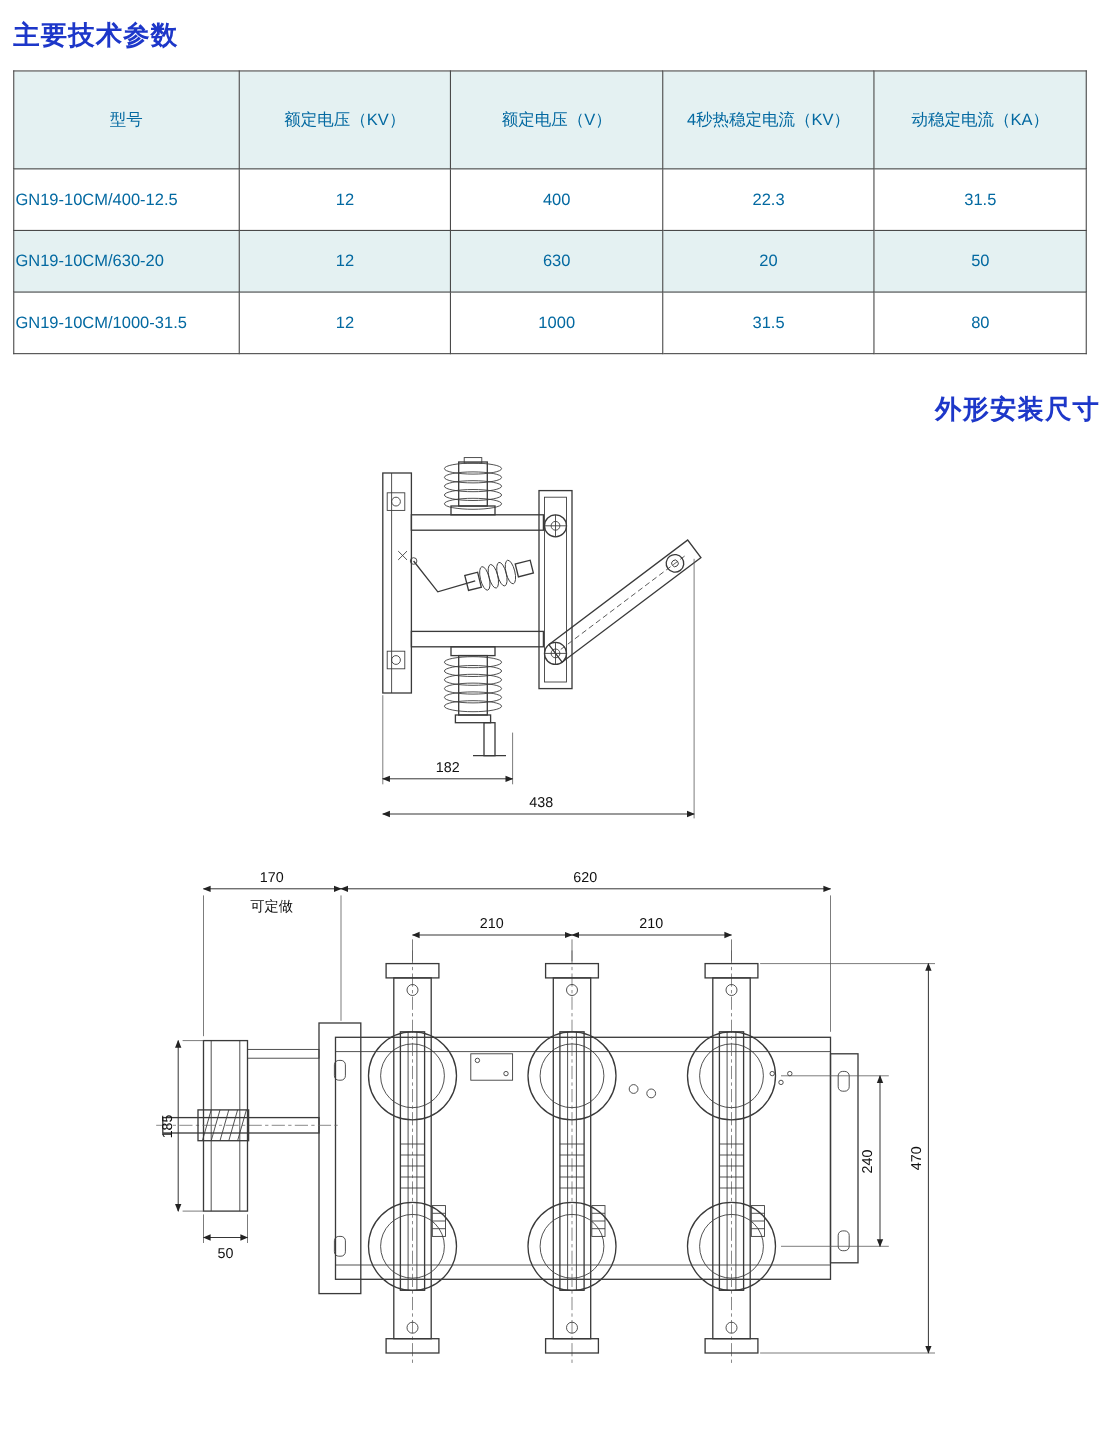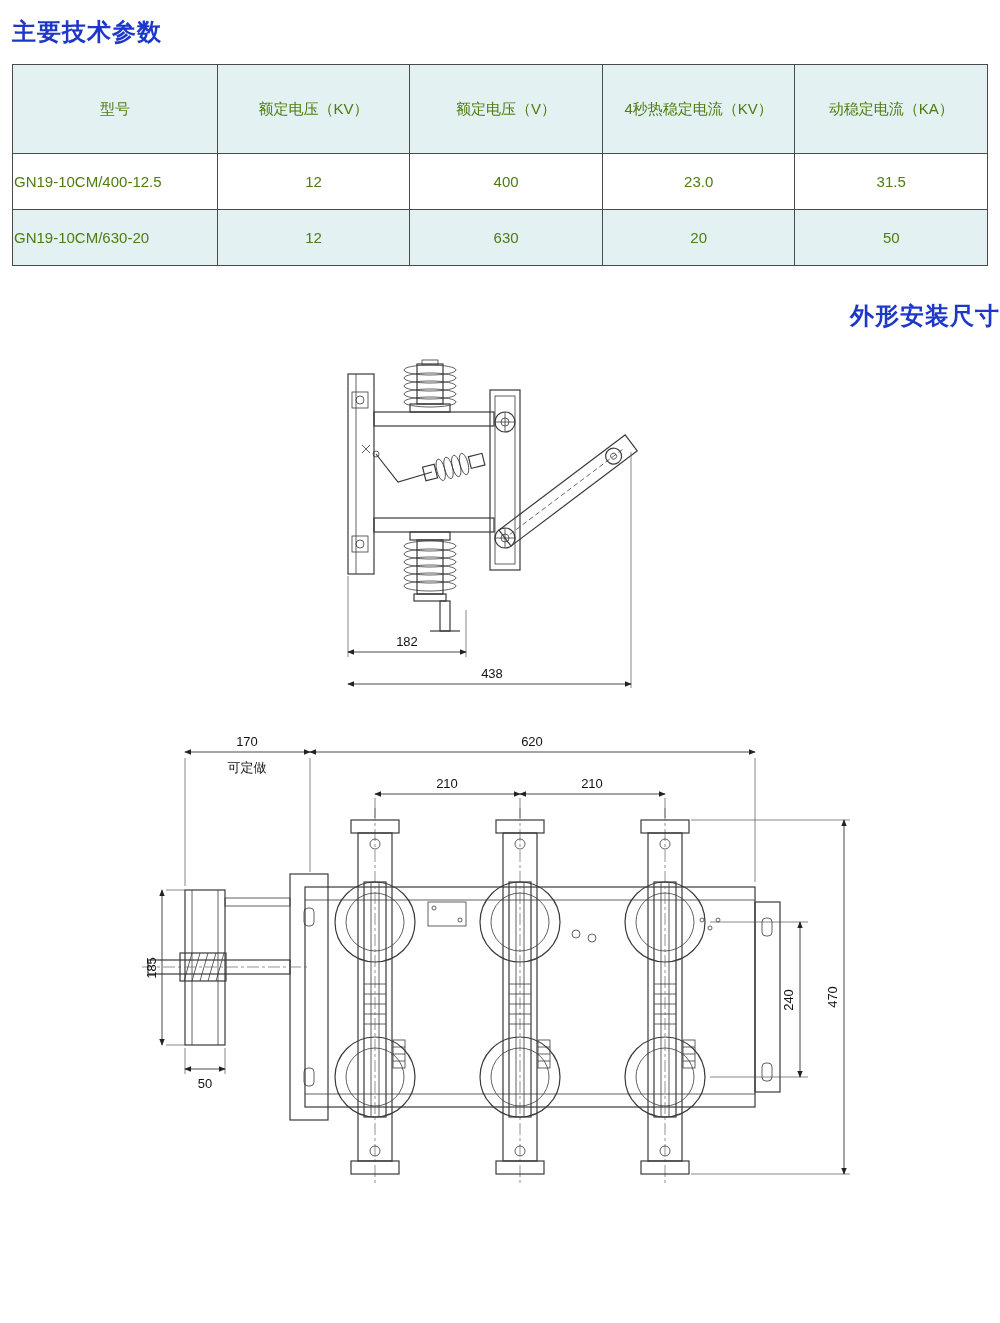--- a/index.html
+++ b/index.html
@@ -9,21 +9,21 @@
   h2.section-title {
     color:#1d37c9; font-size:24px; font-weight:bold;
     margin:0; padding:16px 0 14px 12px; letter-spacing:1px;
   }
 
   table.params {
     border-collapse:collapse; width:976px; margin:2px 12px 0 12px;
     table-layout:fixed; font-size:15px;
   }
   table.params th, table.params td {
-    border:1px solid #4a4a4a; text-align:center; font-weight:normal; color:#4d7c0f;
+    border:1px solid #4a4a4a; text-align:center; font-weight:normal; color:#0369a1;
   }
   table.params th { height:86px; background:#e4f1f2; }
   table.params td { height:53px; }
   table.params tr.alt { background:#e4f1f2; }
   table.params td.model { text-align:left; }
   col.c-model { width:21%; }
   col.c-std { width:19.75%; }
 
   .drawing { position:relative; }
   .drawing svg { display:block; overflow:visible; }
@@ -60,29 +60,36 @@
         <th>额定电压（V）</th>
         <th>4秒热稳定电流（KV）</th>
         <th>动稳定电流（KA）</th>
       </tr>
     </thead>
     <tbody>
       <tr>
         <td class="model">GN19-10CM/400-12.5</td>
         <td>12</td>
         <td>400</td>
-        <td>23.0</td>
+        <td>22.3</td>
         <td>31.5</td>
       </tr>
       <tr class="alt">
         <td class="model">GN19-10CM/630-20</td>
         <td>12</td>
         <td>630</td>
         <td>20</td>
         <td>50</td>
+      </tr>
+      <tr>
+        <td class="model">GN19-10CM/1000-31.5</td>
+        <td>12</td>
+        <td>1000</td>
+        <td>31.5</td>
+        <td>80</td>
       </tr>
     </tbody>
   </table>
 
   <h2 class="section-title" style="padding-top:34px;text-align:right;">外形安装尺寸</h2>
 
   <div class="drawing drawing-side">
     <svg width="320" height="350" viewBox="0 0 320 350">
       <defs>
         <marker id="ar1" viewBox="0 0 10 10" refX="9" refY="5" markerWidth="8" markerHeight="8" orient="auto-start-reverse">

